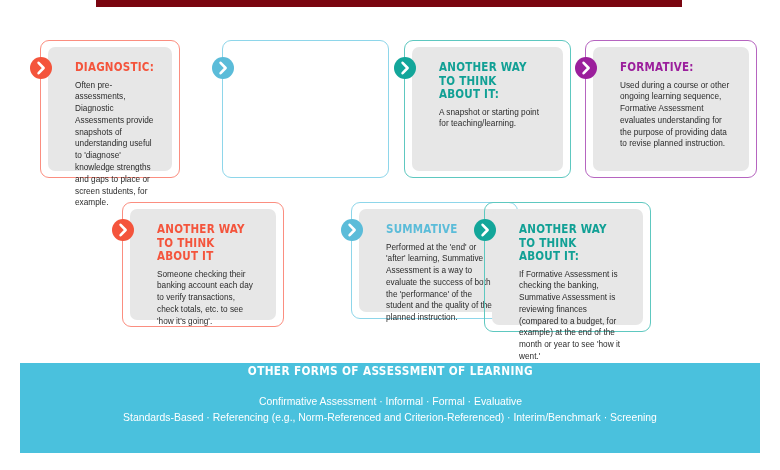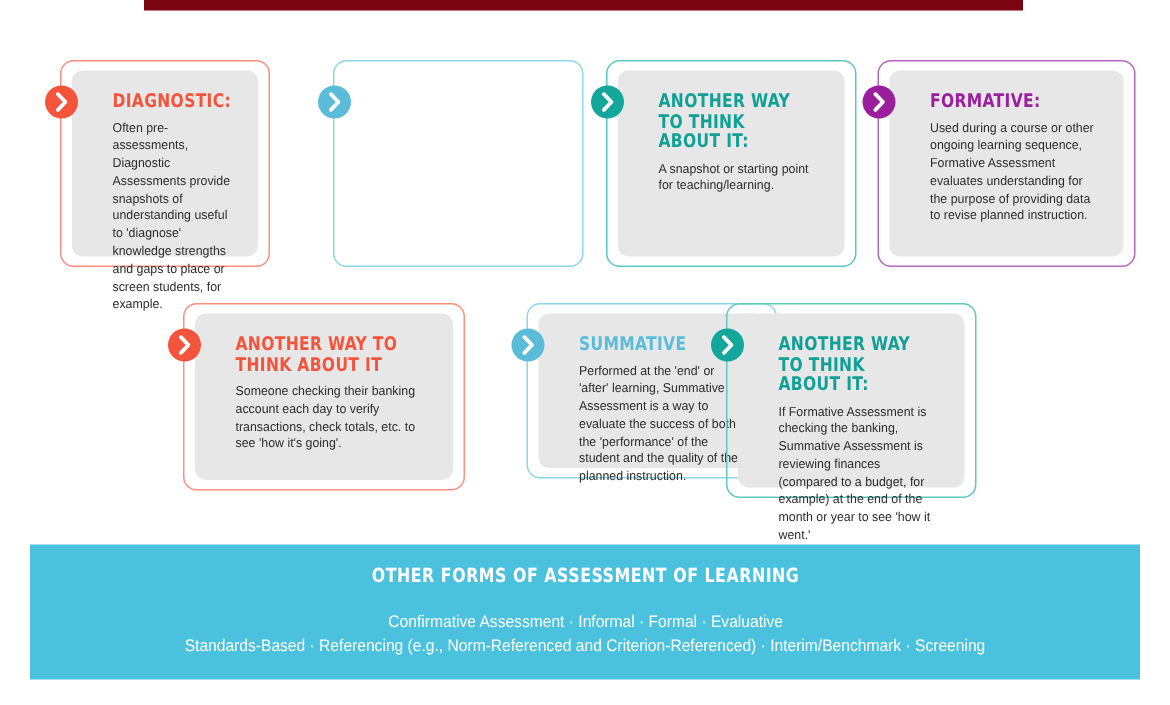--- a/index.html
+++ b/index.html
@@ -96,37 +96,36 @@
   .c-purple > .badge { background: #9b1f9c; }
   .c-purple .card-title { color: #9b1f9c; }
 
   
   #card-diagnostic      { left: 40px;  top: 40px;  width: 140px; height: 138px; }
   #card-diag-way1       { left: 222px; top: 40px;  width: 167px; height: 138px; }
   #card-diag-way2       { left: 404px; top: 40px;  width: 167px; height: 138px; }
   #card-formative       { left: 585px; top: 40px;  width: 172px; height: 138px; }
 
   
-  #card-form-way        { left: 122px; top: 202px; width: 188px; height: 125px; }
+  #card-form-way        { left: 122px; top: 202px; width: 162px; height: 125px; }
   #card-summative       { left: 303px; top: 202px; width: 167px; height: 117px; margin-left: 48px; }
   #card-summ-way        { left: 484px; top: 202px; width: 167px; height: 130px; }
 
   
   #banner {
     position: absolute;
     left: 20px;
     top: 363px;
     width: 740px;
     height: 90px;
     background: #4ac1dd;
     box-sizing: border-box;
     display: flex;
     flex-direction: column;
     align-items: center;
-    justify-content: center;
     color: #ffffff;
   }
   #banner-title {
     font-family: "DejaVu Sans Condensed", "Liberation Sans Narrow", "Liberation Sans", sans-serif;
     font-weight: bold;
     font-size: 13px;
     letter-spacing: 0.4px;
     text-transform: uppercase;
     transform: scaleX(0.9);
     margin-bottom: 15px;

